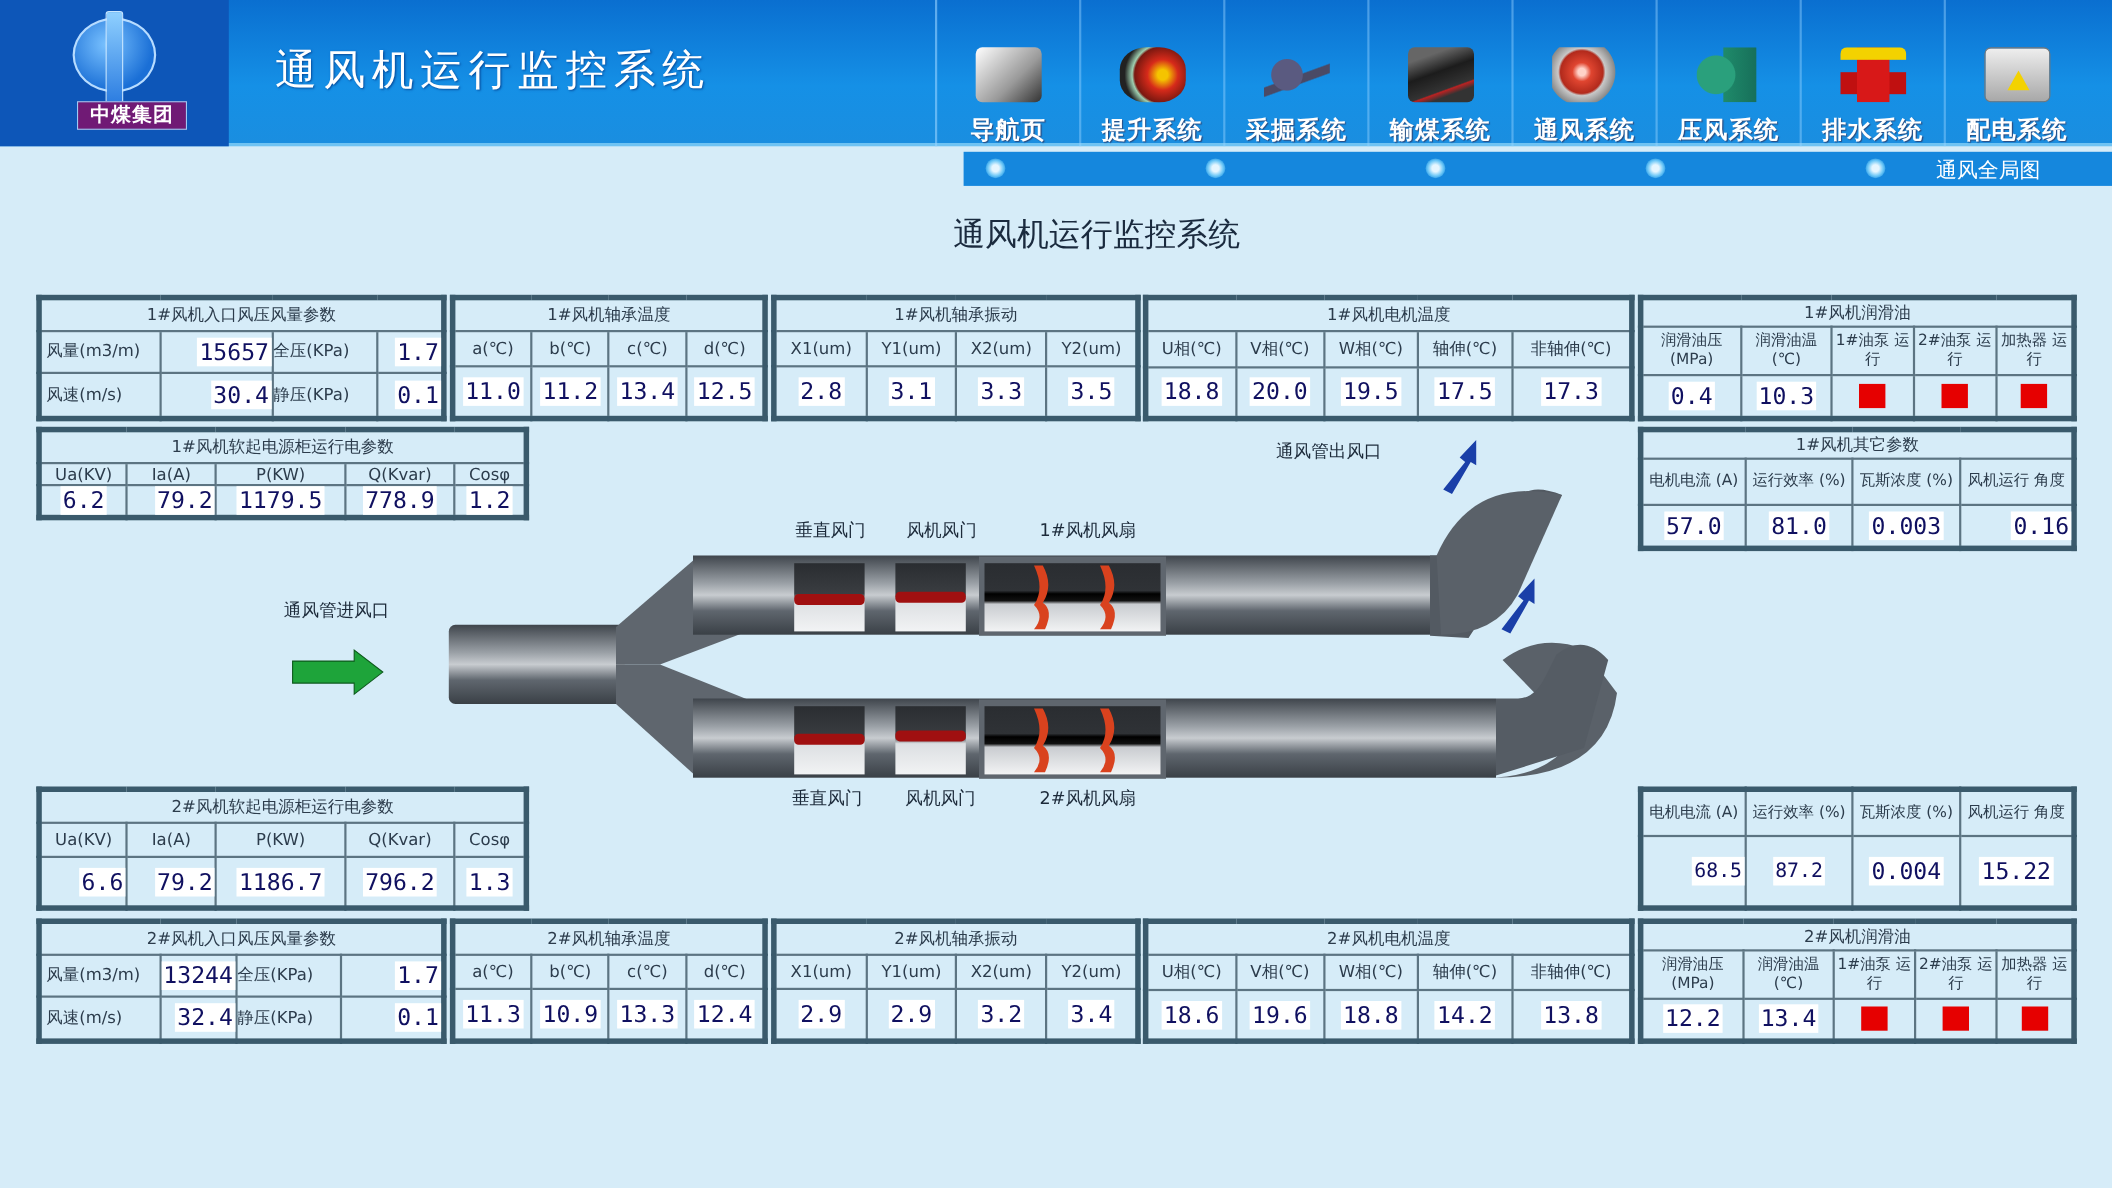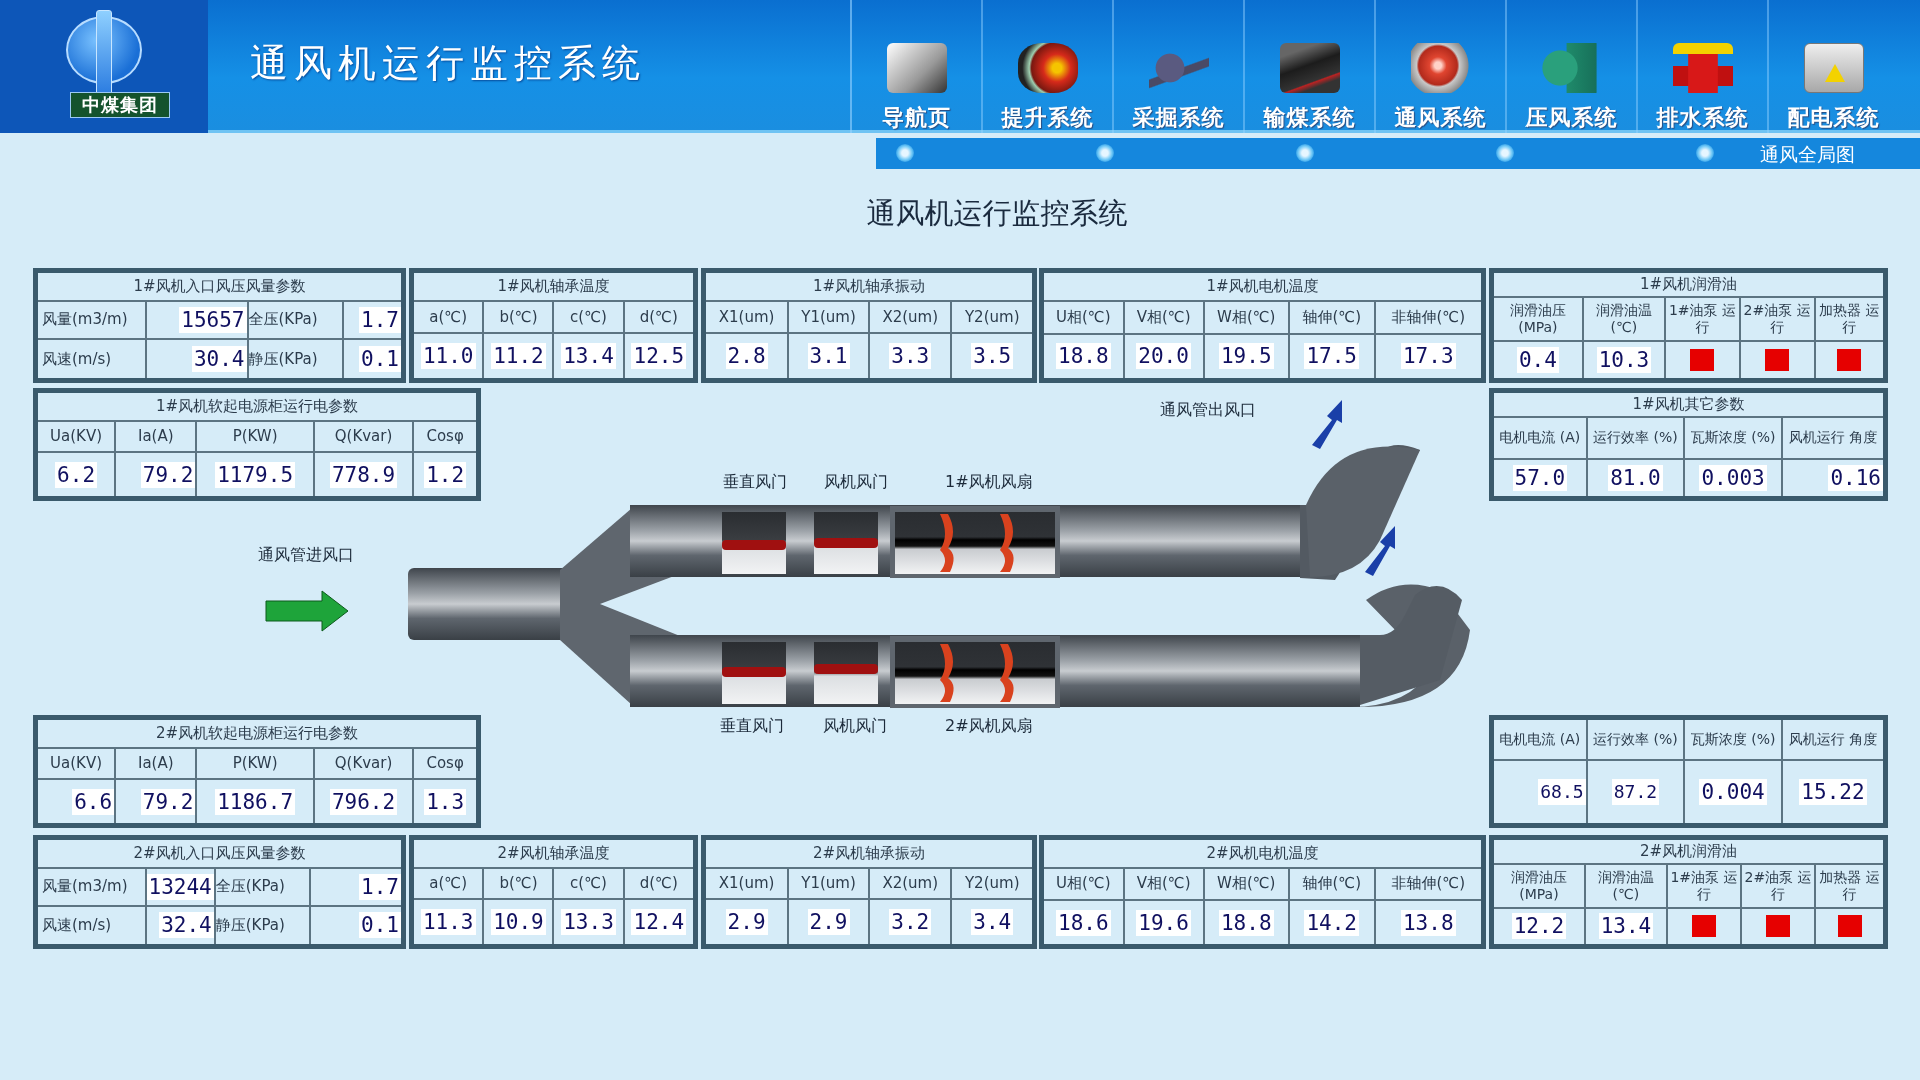--- a/index.html
+++ b/index.html
@@ -1,21 +1,21 @@
 <!DOCTYPE html>
 <html><head>
 <meta charset="utf-8">
 <style>
   *{box-sizing:border-box;margin:0;padding:0}
   body{width:1920px;height:1080px;position:relative;overflow:hidden;background:#d6ecf8;font-family:"DejaVu Sans","Liberation Sans",sans-serif;color:#1c2a3a}
   .header{position:absolute;left:0;top:0;width:1920px;height:133px;background:linear-gradient(180deg,#0a6fd0 0%,#1590e6 60%,#1a8ee0 100%);border-bottom:3px solid #6fc3f3}
   .logo-panel{position:absolute;left:0;top:0;width:208px;height:133px;background:#0d56b8}
   .logo-mark{position:absolute;left:66px;top:16px;width:76px;height:68px;border-radius:50%;background:radial-gradient(circle at 40% 35%,#7ac2ff,#1a6fd6 70%);border:2px solid #b7dcff}
   .logo-bar{position:absolute;left:96px;top:10px;width:16px;height:86px;background:linear-gradient(#8fd0ff,#2a7be0);border-radius:3px;border:1px solid #c8e6ff}
-  .logo-text{position:absolute;left:70px;top:92px;width:100px;height:26px;color:#fff;font-weight:bold;font-size:18px;background:#14532d;border:1px solid #9ccaf5;text-align:center;line-height:24px;letter-spacing:1px}
+  .logo-text{position:absolute;left:70px;top:92px;width:100px;height:26px;color:#fff;font-weight:bold;font-size:18px;background:#701a75;border:1px solid #9ccaf5;text-align:center;line-height:24px;letter-spacing:1px}
   .app-title{position:absolute;left:250px;top:38px;font-family:"DejaVu Serif","Liberation Serif",serif;font-size:38px;color:#fff;letter-spacing:6px;text-shadow:1px 1px 2px #064a9a}
   .nav{position:absolute;left:850px;top:0;height:133px;display:flex}
   .nav-item{width:131px;height:133px;position:relative;display:flex;flex-direction:column;align-items:center;justify-content:flex-end;border-left:2px solid rgba(150,210,255,0.45);cursor:pointer}
   .nav-item:first-child{border-left:2px solid rgba(150,210,255,0.6)}
   .nav-icon{width:60px;height:50px;margin-bottom:10px;border-radius:6px;position:relative}
   .nav-label{color:#fff;font-weight:bold;font-size:22px;letter-spacing:1px;text-shadow:1px 1px 1px #2a4c80}
   .subnav{position:absolute;left:876px;top:138px;width:1044px;height:31px;background:#1587dd}
   .dot{position:absolute;top:6px;width:18px;height:18px;border-radius:50%;background:radial-gradient(circle,#e6f6ff 25%,#6ec8f7 55%,#1a8ee0 80%)}
   .subnav-label{position:absolute;left:884px;top:4px;color:#fff;font-size:19px;font-family:"DejaVu Serif","Liberation Serif",serif}
   .page-title{position:absolute;left:0;width:1994px;top:194px;text-align:center;font-size:29px;color:#1a2a3e}
@@ -184,21 +184,21 @@
   <tr>
     <td><span class="val">0.4</span></td>
     <td><span class="val">10.3</span></td>
     <td><span class="ind"></span></td>
     <td><span class="ind"></span></td>
     <td><span class="ind"></span></td>
   </tr>
 </tbody>
   </table>
 
-<table class="panel" style="left:33px;top:388px;width:448px;height:113px">
+<table class="panel" style="left:33px;top:388px;width:448px;height:85px">
   <tbody>
       <tr>
         <td class="title" colspan="5">1#风机软起电源柜运行电参数</td>
       </tr>
   <tr>
     <td>Ua(KV)</td>
     <td>Ia(A)</td>
     <td>P(KW)</td>
     <td>Q(Kvar)</td>
     <td>Cosφ</td>

